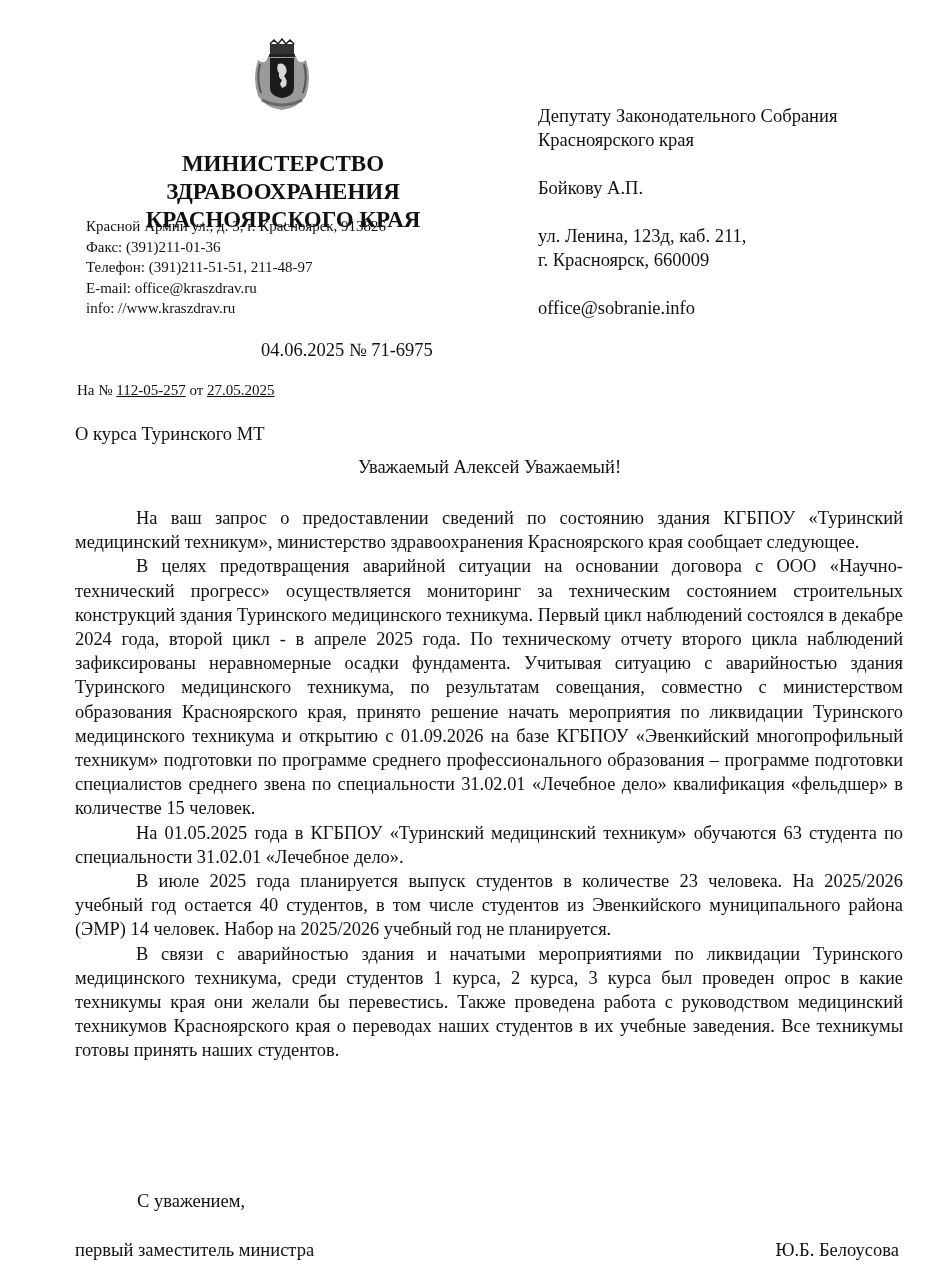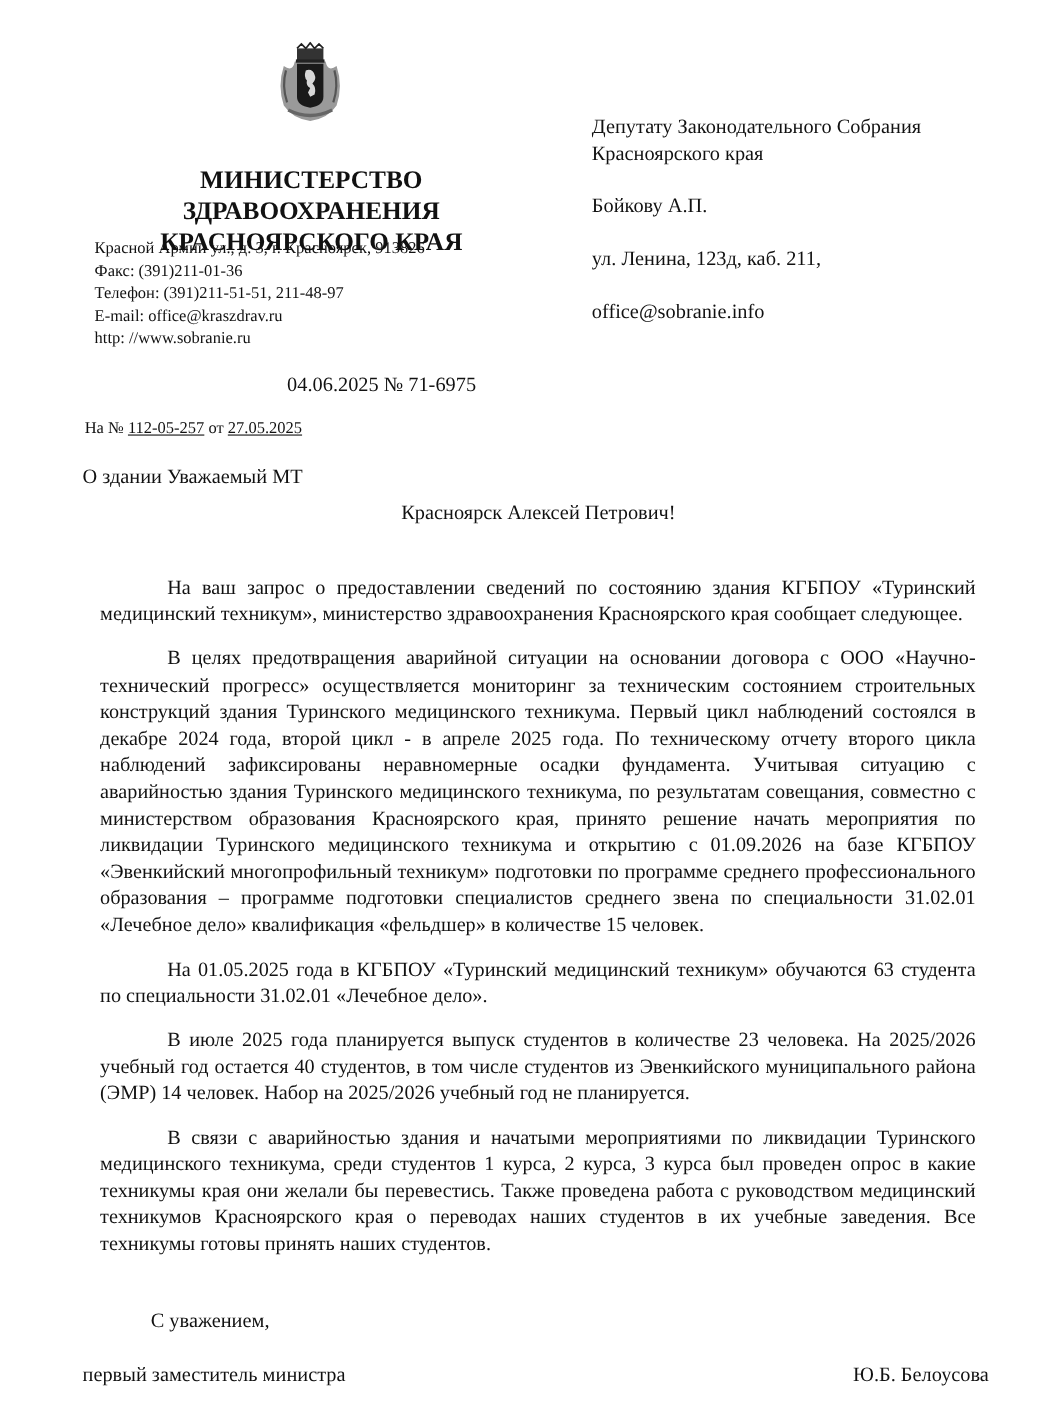--- a/index.html
+++ b/index.html
@@ -9,21 +9,21 @@
   .ministry { left: 100px; top: 110px; width: 366px; text-align: center; font-weight: bold; font-size: 23px; line-height: 28px; margin-top: 40px; }
   .contacts { left: 86px; top: 216px; font-size: 15px; line-height: 20.5px; }
   .recipient { left: 538px; top: 104px; font-size: 18.5px; line-height: 24px; }
   .recipient .gap { height: 24px; }
   .outnum { left: 261px; top: 340px; font-size: 18.5px; }
   .ref { left: 77px; top: 382px; font-size: 15px; }
   .ref u { text-decoration: underline; }
   .subject { left: 75px; top: 424px; font-size: 18.5px; }
   .salutation { left: 0; width: 949px; top: 457px; text-align: center; font-size: 18.5px; padding-left: 30px; box-sizing: border-box; }
   .body-text { left: 75px; top: 506px; width: 828px; font-size: 18.4px; line-height: 24.2px; text-align: justify; }
-  .body-text p { margin: 16px; text-indent: 61px; }
+  .body-text p { margin: 0; text-indent: 61px; }
   .regards { left: 137px; top: 1191px; font-size: 18.5px; }
   .sign-pos { left: 75px; top: 1240px; font-size: 18.5px; }
   .sign-name { right: 50px; top: 1240px; font-size: 18.5px; }
 </style>
 </head>
 <body>
 
 <div class="abs emblem">
   <svg width="60" height="74" viewBox="0 0 60 74">
 
@@ -46,43 +46,44 @@
   <div>МИНИСТЕРСТВО</div>
   <div>ЗДРАВООХРАНЕНИЯ</div>
   <div>КРАСНОЯРСКОГО КРАЯ</div>
 </div>
 
 <div class="abs contacts">
   <div>Красной Армии ул., д. 3, г. Красноярск, 913826</div>
   <div>Факс: (391)211-01-36</div>
   <div>Телефон: (391)211-51-51, 211-48-97</div>
   <div>E-mail: office@kraszdrav.ru</div>
-  <div>http: //www.sobranie.ru</div>
+  <div>info: //www.kraszdrav.ru</div>
 </div>
 
 <div class="abs recipient">
   <div>Депутату Законодательного Собрания</div>
   <div>Красноярского края</div>
   <div class="gap"></div>
   <div>Бойкову А.П.</div>
   <div class="gap"></div>
   <div>ул. Ленина, 123д, каб. 211,</div>
+  <div>г. Красноярск, 660009</div>
   <div class="gap"></div>
   <div>office@sobranie.info</div>
 </div>
 
 <div class="abs outnum">04.06.2025 № 71-6975</div>
 
 <div class="abs ref">
   <span>На № </span><u>112-05-257</u><span> от </span><u>27.05.2025</u>
 </div>
 
-<div class="abs subject">О здании Уважаемый МТ</div>
+<div class="abs subject">О курса Туринского МТ</div>
 
-<div class="abs salutation">Красноярск Алексей Петрович!</div>
+<div class="abs salutation">Уважаемый Алексей Уважаемый!</div>
 
 <div class="abs body-text">
   <p>На ваш запрос о предоставлении сведений по состоянию здания КГБПОУ «Туринский медицинский техникум», министерство здравоохранения Красноярского края сообщает следующее.</p>
   <p>В целях предотвращения аварийной ситуации на основании договора с ООО «Научно-технический прогресс» осуществляется мониторинг за техническим состоянием строительных конструкций здания Туринского медицинского техникума. Первый цикл наблюдений состоялся в декабре 2024 года, второй цикл - в апреле 2025 года. По техническому отчету второго цикла наблюдений зафиксированы неравномерные осадки фундамента. Учитывая ситуацию с аварийностью здания Туринского медицинского техникума, по результатам совещания, совместно с министерством образования Красноярского края, принято решение начать мероприятия по ликвидации Туринского медицинского техникума и открытию с 01.09.2026 на базе КГБПОУ «Эвенкийский многопрофильный техникум» подготовки по программе среднего профессионального образования – программе подготовки специалистов среднего звена по специальности 31.02.01 «Лечебное дело» квалификация «фельдшер» в количестве 15 человек.</p>
   <p>На 01.05.2025 года в КГБПОУ «Туринский медицинский техникум» обучаются 63 студента по специальности 31.02.01 «Лечебное дело».</p>
   <p>В июле 2025 года планируется выпуск студентов в количестве 23 человека. На 2025/2026 учебный год остается 40 студентов, в том числе студентов из Эвенкийского муниципального района (ЭМР) 14 человек. Набор на 2025/2026 учебный год не планируется.</p>
   <p>В связи с аварийностью здания и начатыми мероприятиями по ликвидации Туринского медицинского техникума, среди студентов 1 курса, 2 курса, 3 курса был проведен опрос в какие техникумы края они желали бы перевестись. Также  проведена работа с руководством медицинский техникумов Красноярского края о переводах наших студентов в их учебные заведения.  Все техникумы готовы принять наших студентов.</p>
 </div>
 
 <div class="abs regards">С уважением,</div>

